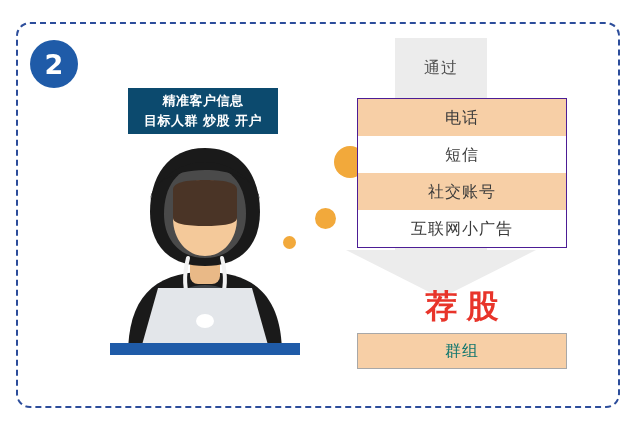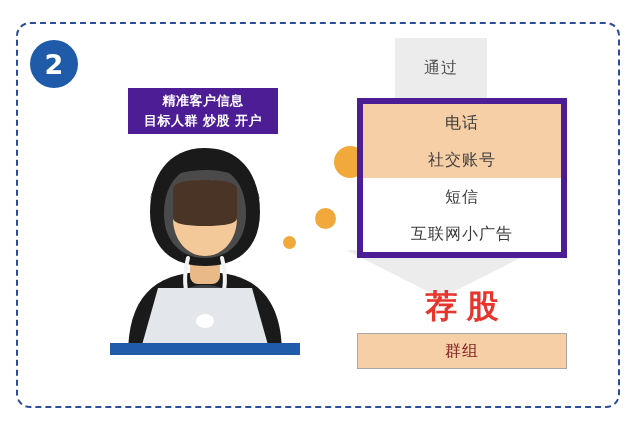--- a/index.html
+++ b/index.html
@@ -51,21 +51,21 @@
     line-height: 1;
   }
 
   
   .caption-box {
     position: absolute;
     left: 128px;
     top: 88px;
     width: 150px;
     height: 46px;
-    background: #4c1d95;
+    background: #0c4a6e;
     color: #ffffff;
     display: flex;
     flex-direction: column;
     align-items: center;
     justify-content: center;
     font-size: 13px;
     font-weight: bold;
     letter-spacing: 0.5px;
     line-height: 1.55;
   }
@@ -130,21 +130,21 @@
     letter-spacing: 1px;
   }
 
   
   .channel-table {
     position: absolute;
     left: 357px;
     top: 98px;
     width: 210px;
     box-sizing: border-box;
-    border: 6px solid #4c1d95;
+    border: 1px solid #4c1d95;
     background: #ffffff;
   }
   .channel-row {
     height: 37px;
     line-height: 37px;
     text-align: center;
     font-size: 16px;
     color: #3b3b3b;
     letter-spacing: 1px;
   }
@@ -170,21 +170,21 @@
   .group-box {
     position: absolute;
     left: 357px;
     top: 333px;
     width: 210px;
     height: 36px;
     box-sizing: border-box;
     border: 1px solid #a8a8a8;
     background: #f7cfa6;
     font-size: 16px;
-    color: #7f1d1d;
+    color: #0f766e;
     display: flex;
     align-items: center;
     justify-content: center;
     letter-spacing: 1px;
   }
 </style>
 </head>
 <body>
 
 <div id="canvas">
@@ -235,22 +235,22 @@
       <rect x="-14" y="203" width="218" height="13" rx="6.5" fill="#1f5ba8"></rect>
     </svg>
   </div>
 
   <div class="dot dot-1"></div>
   <div class="dot dot-2"></div>
   <div class="dot dot-3"></div>
 
   <div class="channel-table">
     <div class="channel-row fill">电话</div>
+    <div class="channel-row plain">短信</div>
     <div class="channel-row fill">社交账号</div>
-    <div class="channel-row plain">短信</div>
     <div class="channel-row plain">互联网小广告</div>
   </div>
 
   <div class="red-headline">荐股</div>
 
   <div class="group-box">
     <span>群组</span>
   </div>
 
 </div>

